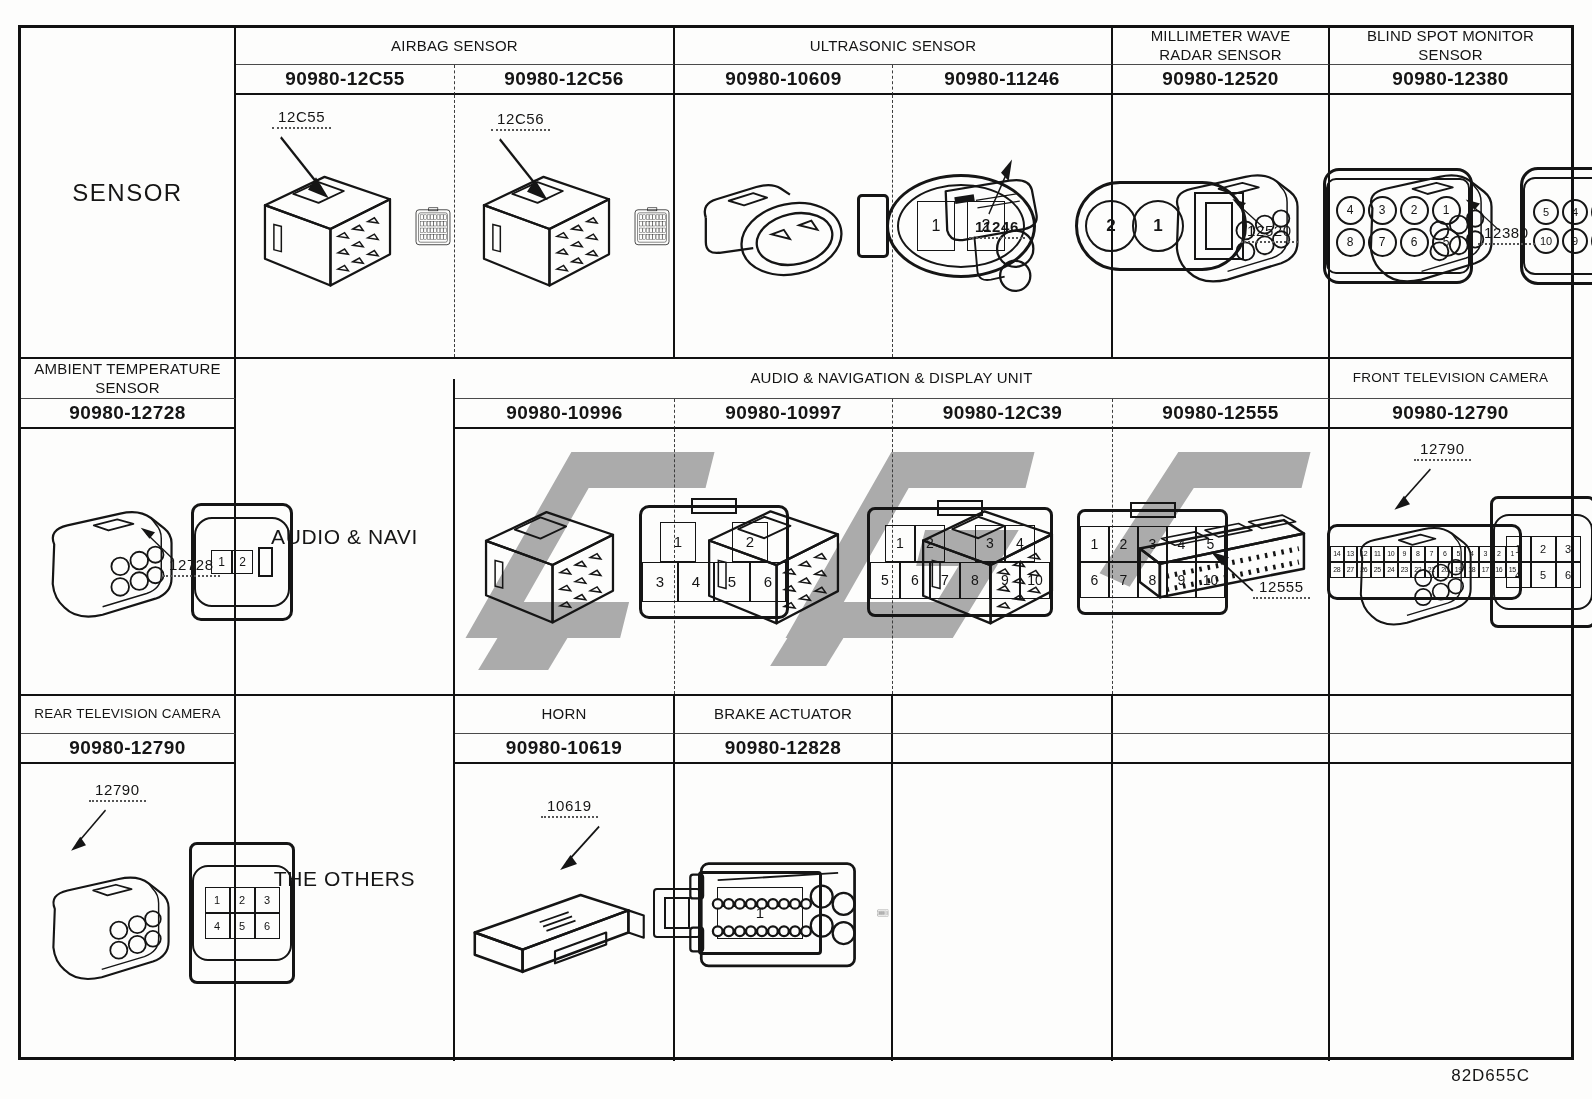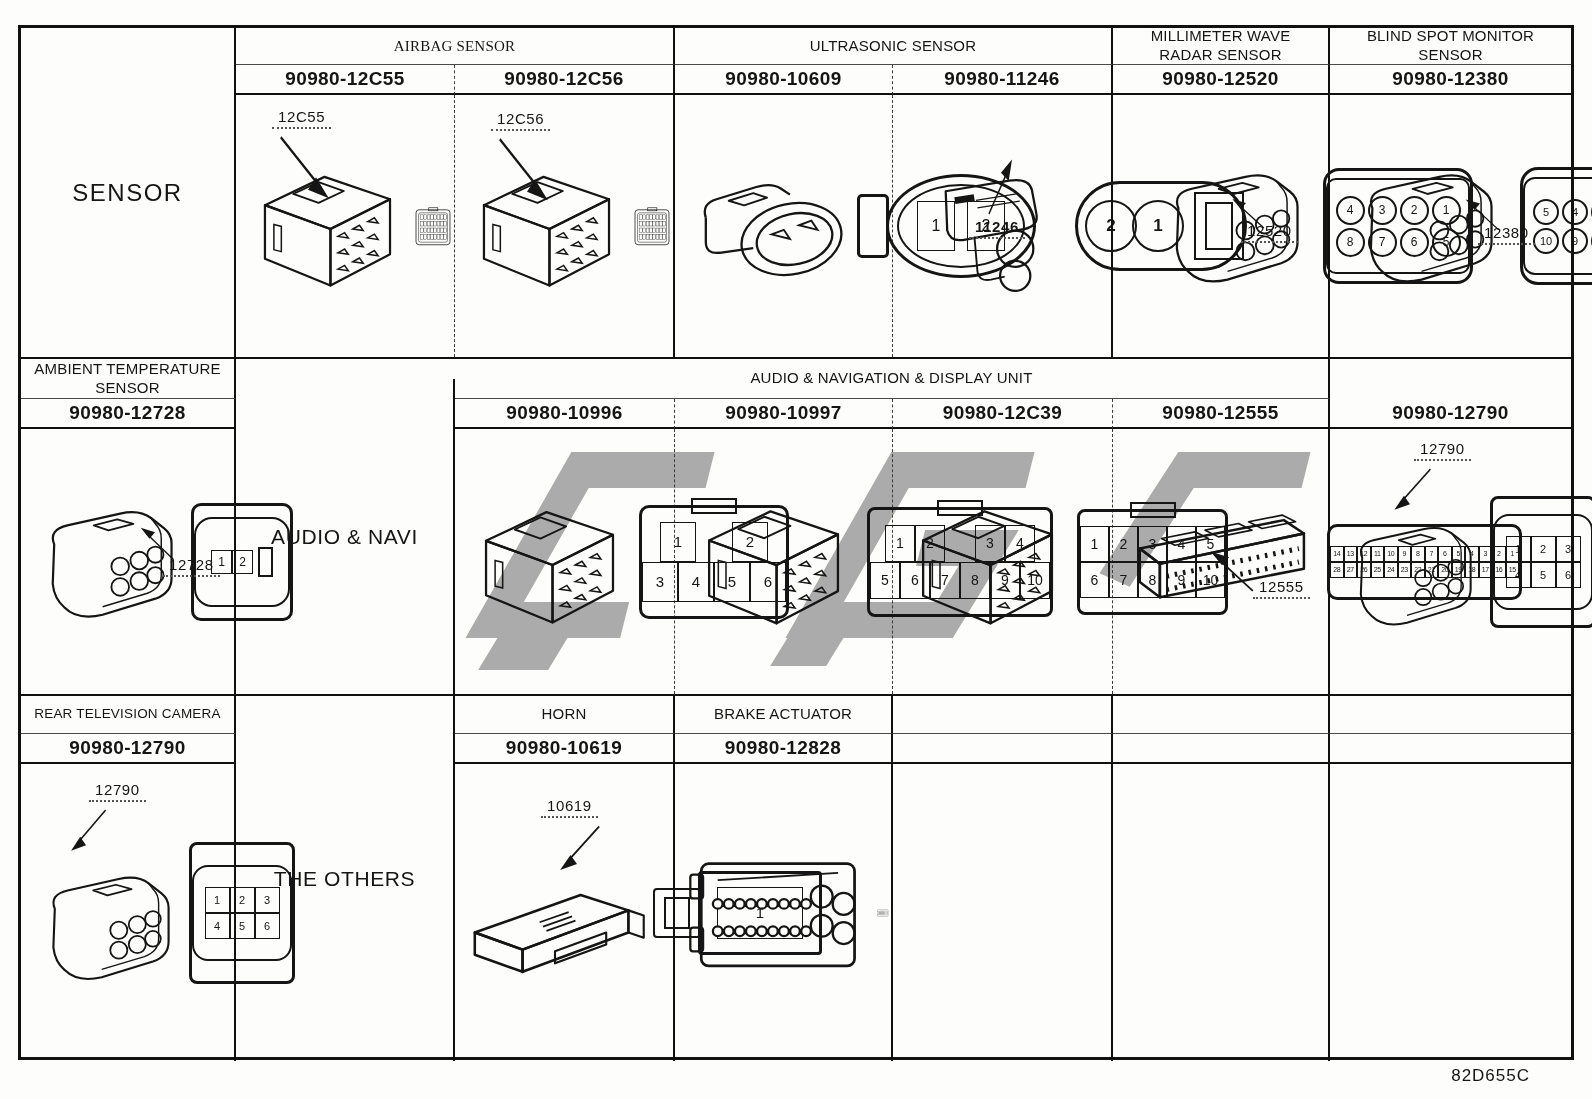--- a/index.html
+++ b/index.html
@@ -278,21 +278,21 @@
     </g>
   </svg>
 </div>
 
 <div class="tbl">
 
   <div class="band band1">
     <div class="cell label-cell" style="grid-column:1;grid-row:1/4;">
       <span class="rowlabel">SENSOR</span>
     </div>
-    <div class="cell hdr-cell" style="grid-column:2/4;grid-row:1;font-family:Liberation Serif, serif;">
+    <div class="cell hdr-cell" style="grid-column:2/4;grid-row:1;">
       <span class="hdr">AIRBAG SENSOR</span>
     </div>
     <div class="cell hdr-cell" style="grid-column:4/6;grid-row:1;">
       <span class="hdr">ULTRASONIC SENSOR</span>
     </div>
     <div class="cell hdr-cell" style="grid-column:6;grid-row:1;">
       <span class="hdr">MILLIMETER WAVE
 RADAR SENSOR</span>
     </div>
     <div class="cell hdr-cell last" style="grid-column:7;grid-row:1;">
@@ -473,20 +473,23 @@
         </div>
       </div>
     </div>
 
     <div class="cell label-cell" style="grid-column:2;grid-row:1/4;margin-top:20px;">
       <span class="grouplabel">AUDIO &amp; NAVI</span>
     </div>
 
     <div class="cell hdr-cell" style="grid-column:3/7;grid-row:1;">
       <span class="hdr">AUDIO &amp; NAVIGATION &amp; DISPLAY UNIT</span>
+    </div>
+    <div class="cell hdr-cell last" style="grid-column:7;grid-row:1;">
+      <span class="hdr" style="font-size:13.5px;">FRONT TELEVISION CAMERA</span>
     </div>
 
     <div class="cell part-cell vthin" style="grid-column:3;grid-row:2;">
       <span class="part">90980-10996</span>
     </div>
     <div class="cell part-cell vthin" style="grid-column:4;grid-row:2;">
       <span class="part">90980-10997</span>
     </div>
     <div class="cell part-cell vthin" style="grid-column:5;grid-row:2;">
       <span class="part">90980-12C39</span>

